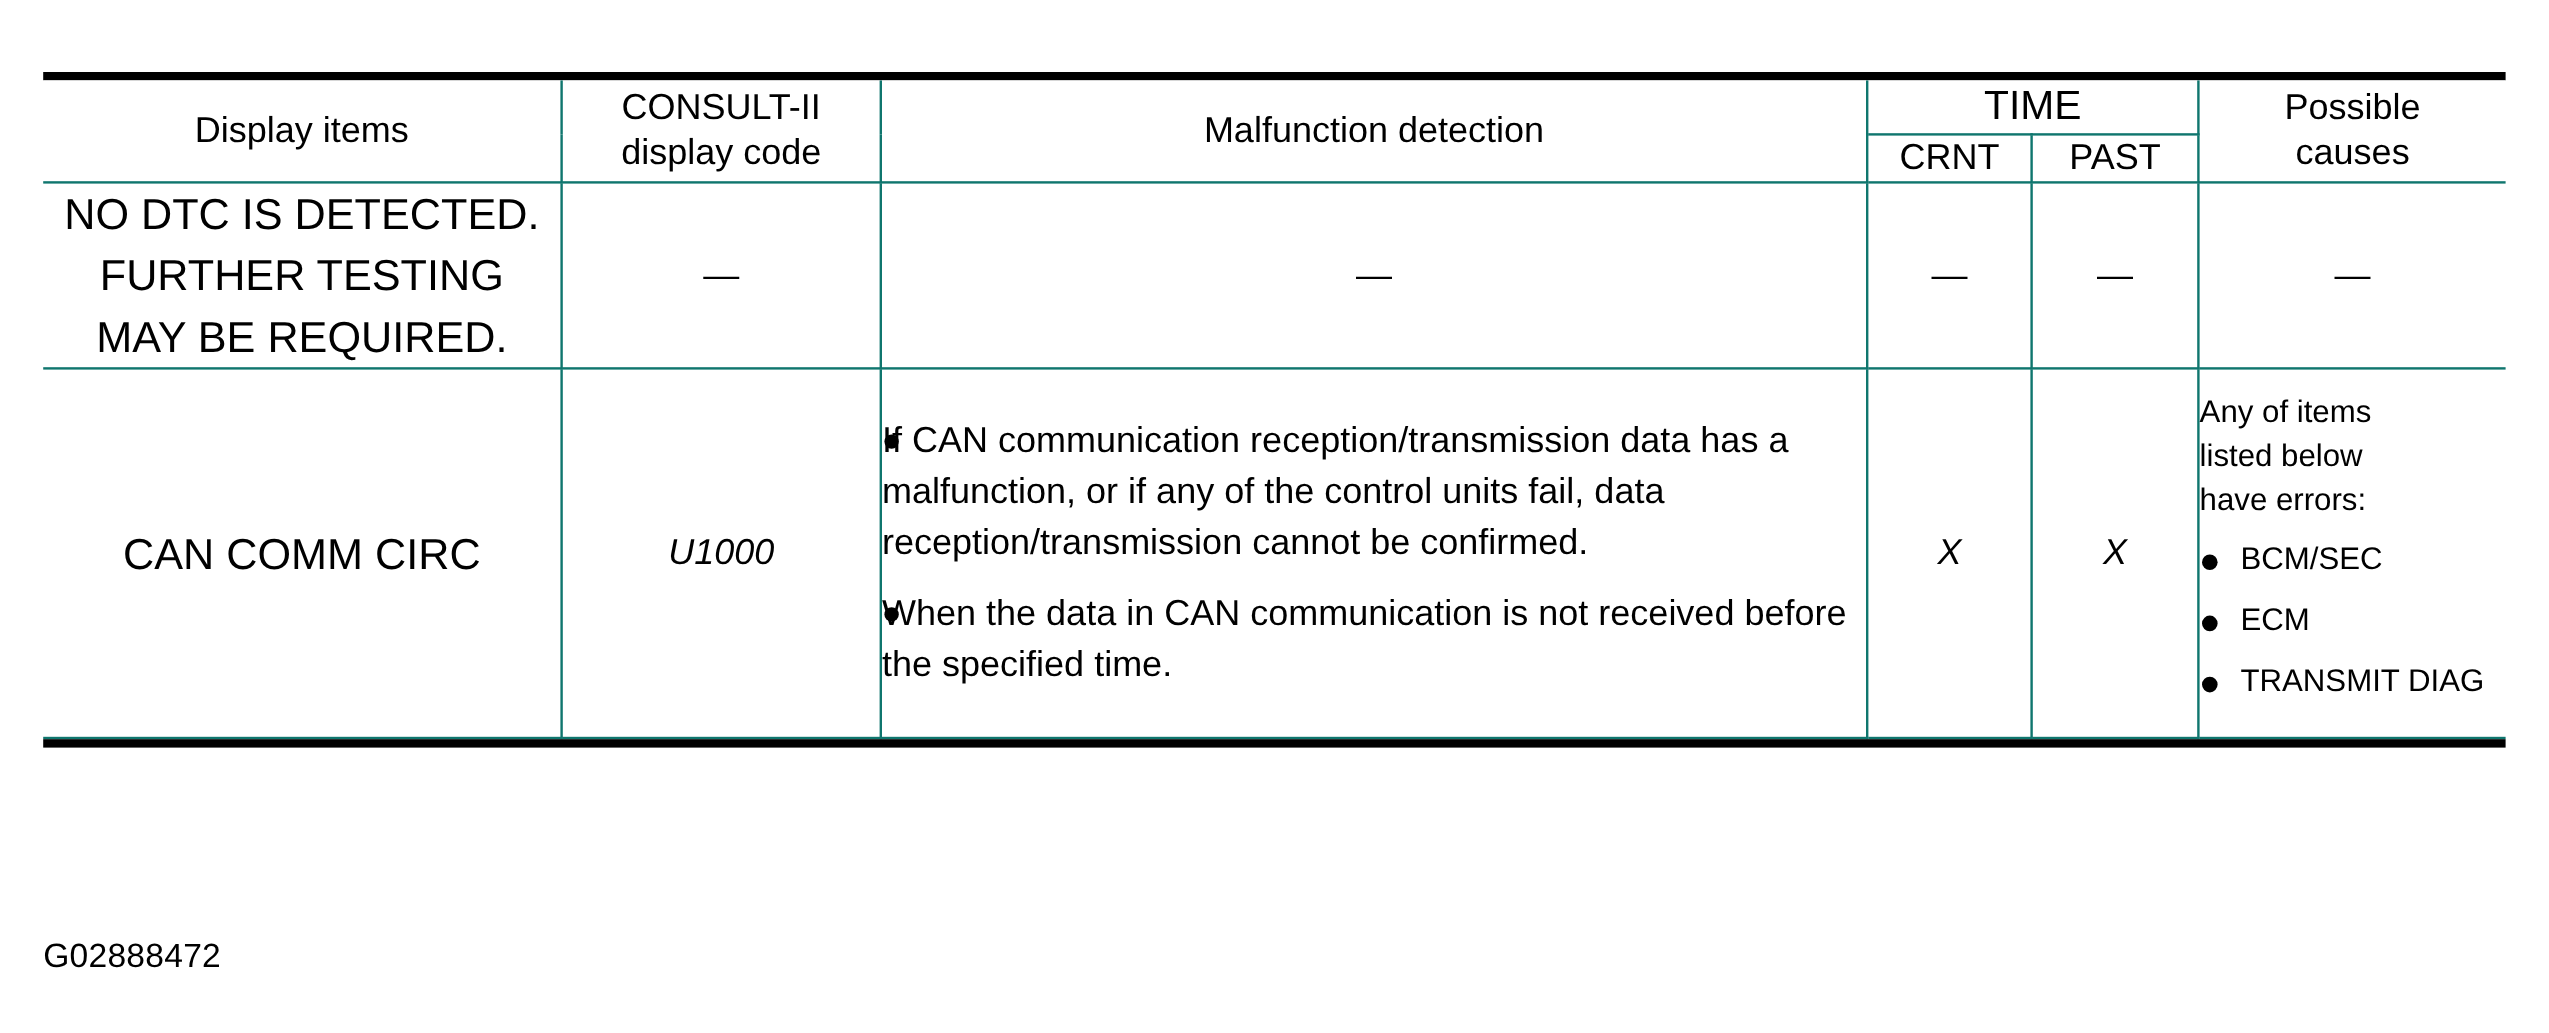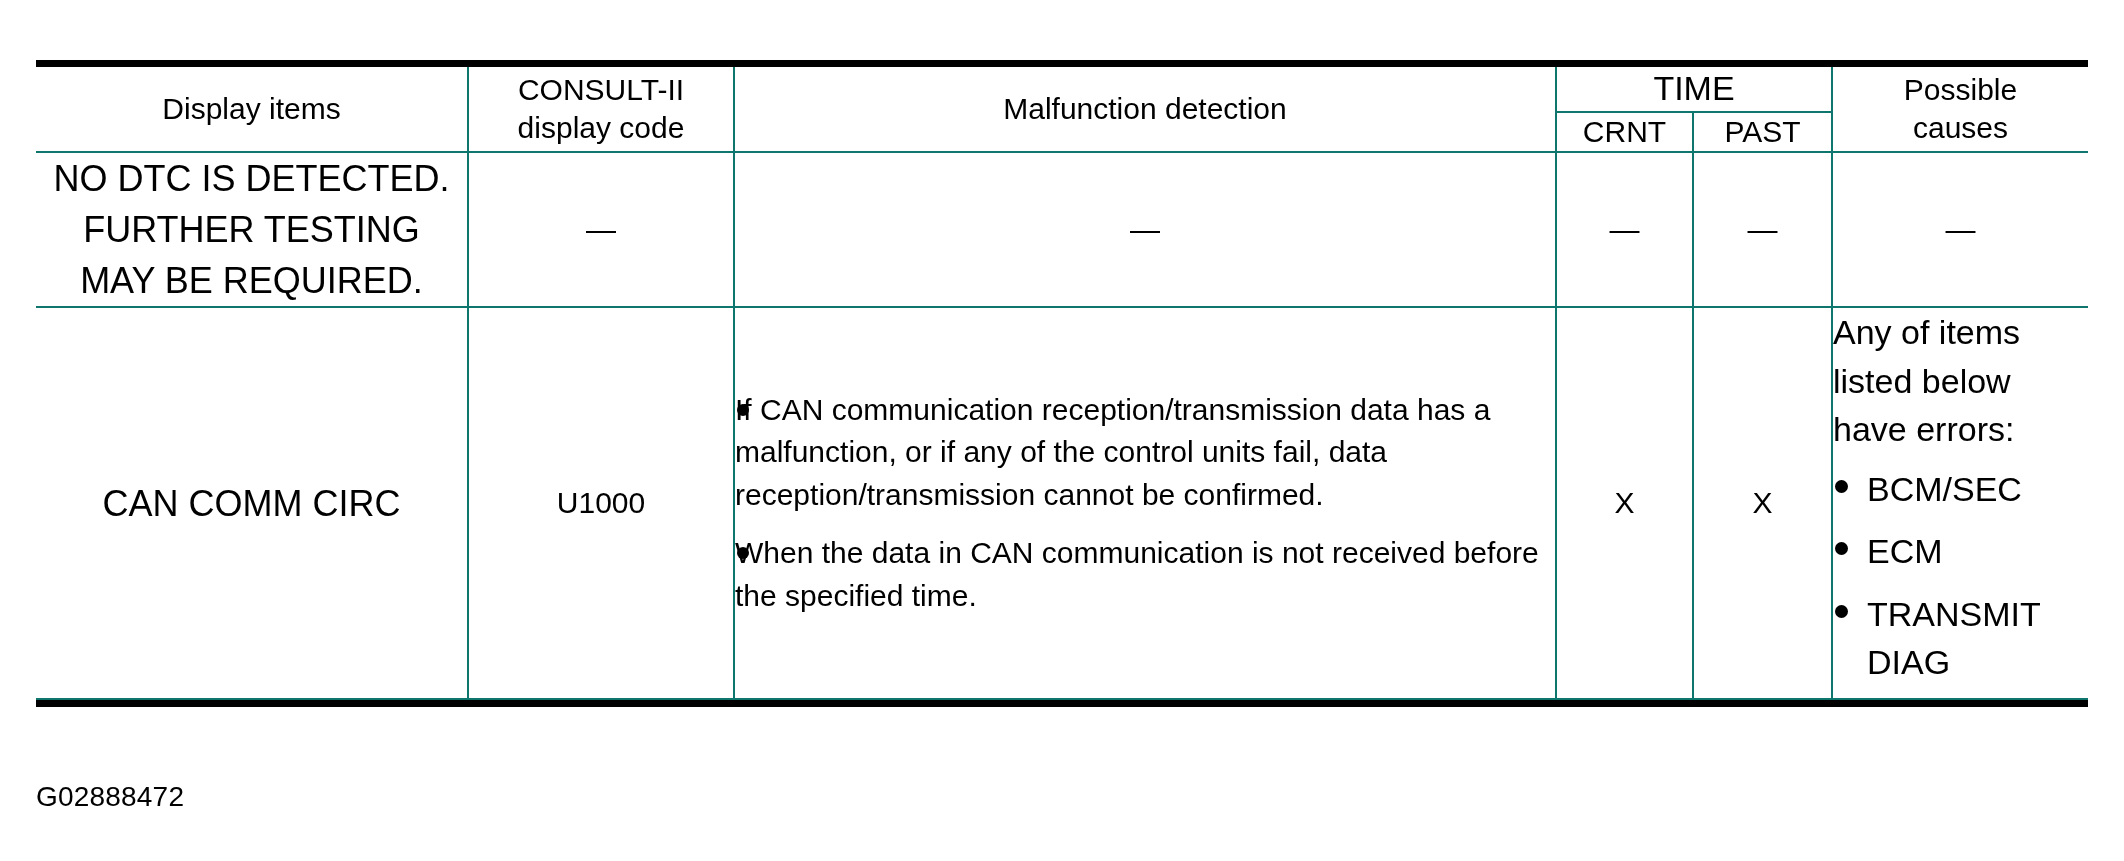--- a/index.html
+++ b/index.html
@@ -84,30 +84,31 @@
   }
   .cell-left {
     text-align: center;
     font-size: 36px;
     line-height: 1.42;
     padding: 14px 10px 14px 18px;
   }
   .cell-center {
     text-align: center;
     font-size: 30px;
+    font-style: italic;
   }
   .cell-detect {
     text-align: left;
     font-size: 30px;
     line-height: 1.42;
     padding: 16px 16px 16px 20px;
   }
   .cell-cause {
     text-align: left;
-    font-size: 34px;
+    font-size: 26px;
     line-height: 1.42;
     padding: 14px 10px 14px 18px;
     vertical-align: top;
   }
 
   .row1 td { height: 128px; }
   .row2 td { height: 306px; }
 
   
   ul.bullets {

